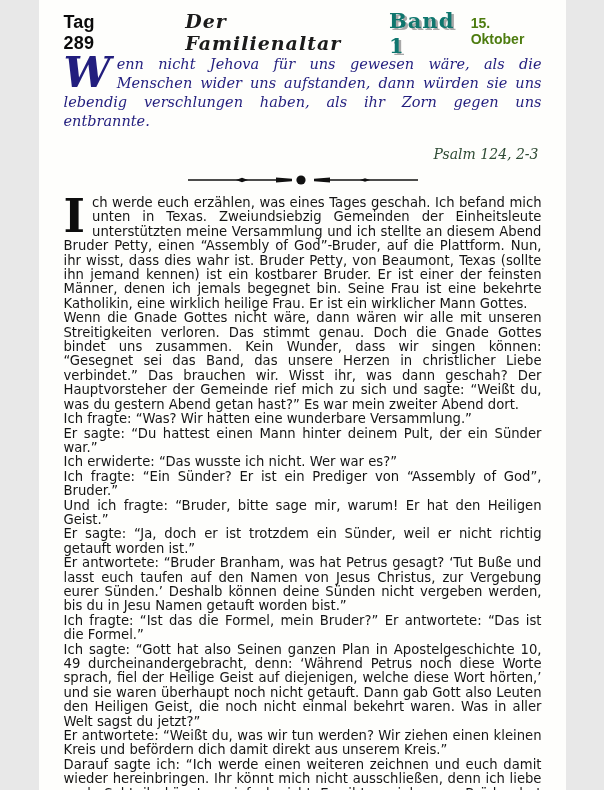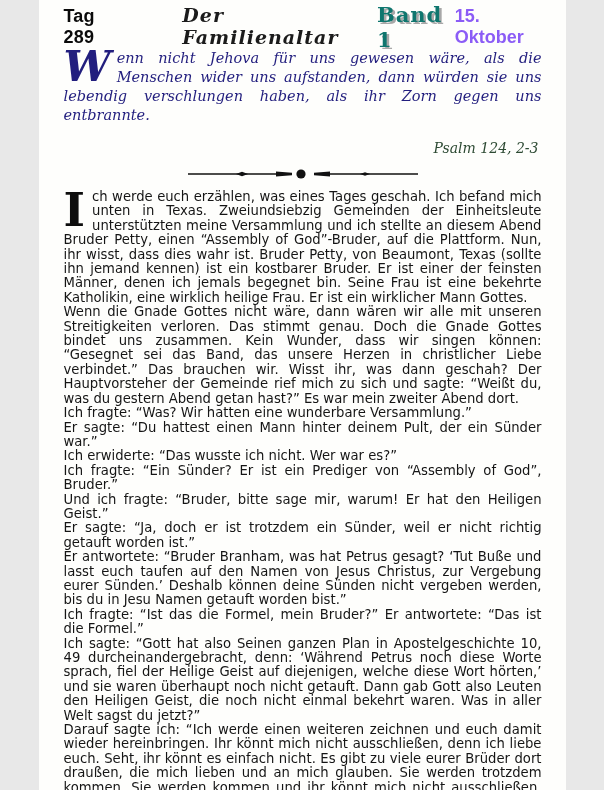--- a/index.html
+++ b/index.html
@@ -2,21 +2,21 @@
 <html><head>
 <meta charset="utf-8">
 <style>
   html,body{margin:0;padding:0;background:#e8e8e8;}
   .page{
     position:relative;
     width:527px;height:790px;
     margin:0 auto;
     background:#fefefc;
     box-sizing:border-box;
-    padding:2px 24px 0 25px;
+    padding:8px 24px 0 25px;
     font-family:"DejaVu Sans",sans-serif;
     color:#141414;
     overflow:hidden;
   }
   
   .header{
     display:flex;
     align-items:baseline;
     justify-content:space-between;
     height:30px;
@@ -32,21 +32,21 @@
     font-size:19px;letter-spacing:1px;color:#1b1b1b;
   }
   .volume{
     font-family:"DejaVu Serif",serif;
     font-weight:700;font-size:21px;color:#0f766e;
     text-shadow:2.5px 2px 0 #a8a8a8;
     letter-spacing:1px;
   }
   .date{
     font-family:"Liberation Sans",sans-serif;
-    font-weight:700;font-size:18px;color:#8b5cf6;
+    font-weight:700;font-size:14px;color:#4d7c0f;
   }
   
   .scripture{
     margin-top:17px;
     font-family:"DejaVu Serif",serif;
     font-style:italic;
     font-size:14.5px;
     line-height:19px;
     color:#221e7e;
     text-align:justify;
@@ -130,16 +130,17 @@
     <p>Wenn die Gnade Gottes nicht wäre, dann wären wir alle mit unseren Streitigkeiten verloren. Das stimmt genau. Doch die Gnade Gottes bindet uns zusammen. Kein Wunder, dass wir singen können: “Gesegnet sei das Band, das unsere Herzen in christlicher Liebe verbindet.” Das brauchen wir. Wisst ihr, was dann geschah? Der Hauptvorsteher der Gemeinde rief mich zu sich und sagte: “Weißt du, was du gestern Abend getan hast?” Es war mein zweiter Abend dort.</p>
     <p>Ich fragte: “Was? Wir hatten eine wunderbare Versammlung.”</p>
     <p>Er sagte: “Du hattest einen Mann hinter deinem Pult, der ein Sünder war.”</p>
     <p>Ich erwiderte: “Das wusste ich nicht. Wer war es?”</p>
     <p>Ich fragte: “Ein Sünder? Er ist ein Prediger von “Assembly of God”, Bruder.”</p>
     <p>Und ich fragte: “Bruder, bitte sage mir, warum! Er hat den Heiligen Geist.”</p>
     <p>Er sagte: “Ja, doch er ist trotzdem ein Sünder, weil er nicht richtig getauft worden ist.”</p>
     <p>Er antwortete: “Bruder Branham, was hat Petrus gesagt? ‘Tut Buße und lasst euch taufen auf den Namen von Jesus Christus, zur Vergebung eurer Sünden.’ Deshalb können deine Sünden nicht vergeben werden, bis du in Jesu Namen getauft worden bist.”</p>
     <p>Ich fragte: “Ist das die Formel, mein Bruder?” Er antwortete: “Das ist die Formel.”</p>
     <p>Ich sagte: “Gott hat also Seinen ganzen Plan in Apostelgeschichte 10, 49 durcheinandergebracht, denn: ‘Während Petrus noch diese Worte sprach, fiel der Heilige Geist auf diejenigen, welche diese Wort hörten,’ und sie waren überhaupt noch nicht getauft. Dann gab Gott also Leuten den Heiligen Geist, die noch nicht einmal bekehrt waren. Was in aller Welt sagst du jetzt?”</p>
+    <p>Er antwortete: “Weißt du, was wir tun werden? Wir ziehen einen kleinen Kreis und befördern dich damit direkt aus unserem Kreis.”</p>
     <p>Darauf sagte ich: “Ich werde einen weiteren zeichnen und euch damit wieder hereinbringen. Ihr könnt mich nicht ausschließen, denn ich liebe euch. Seht, ihr könnt es einfach nicht. Es gibt zu viele eurer Brüder dort draußen, die mich lieben und an mich glauben. Sie werden trotzdem kommen. Sie werden kommen und ihr könnt mich nicht ausschließen. Wenn ihr mich ausschließt, werde ich euch wieder einschließen. Wenn ihr einen Kreis zieht, dann wird mich Gott, durch Seine Gnade, einen weiteren ziehen lassen, um euch direkt wieder einzuschließen.” Das stimmt. Schließe sie direkt wieder mit ein.</p>
   </div>
 
 </div>
 
 </body></html>

